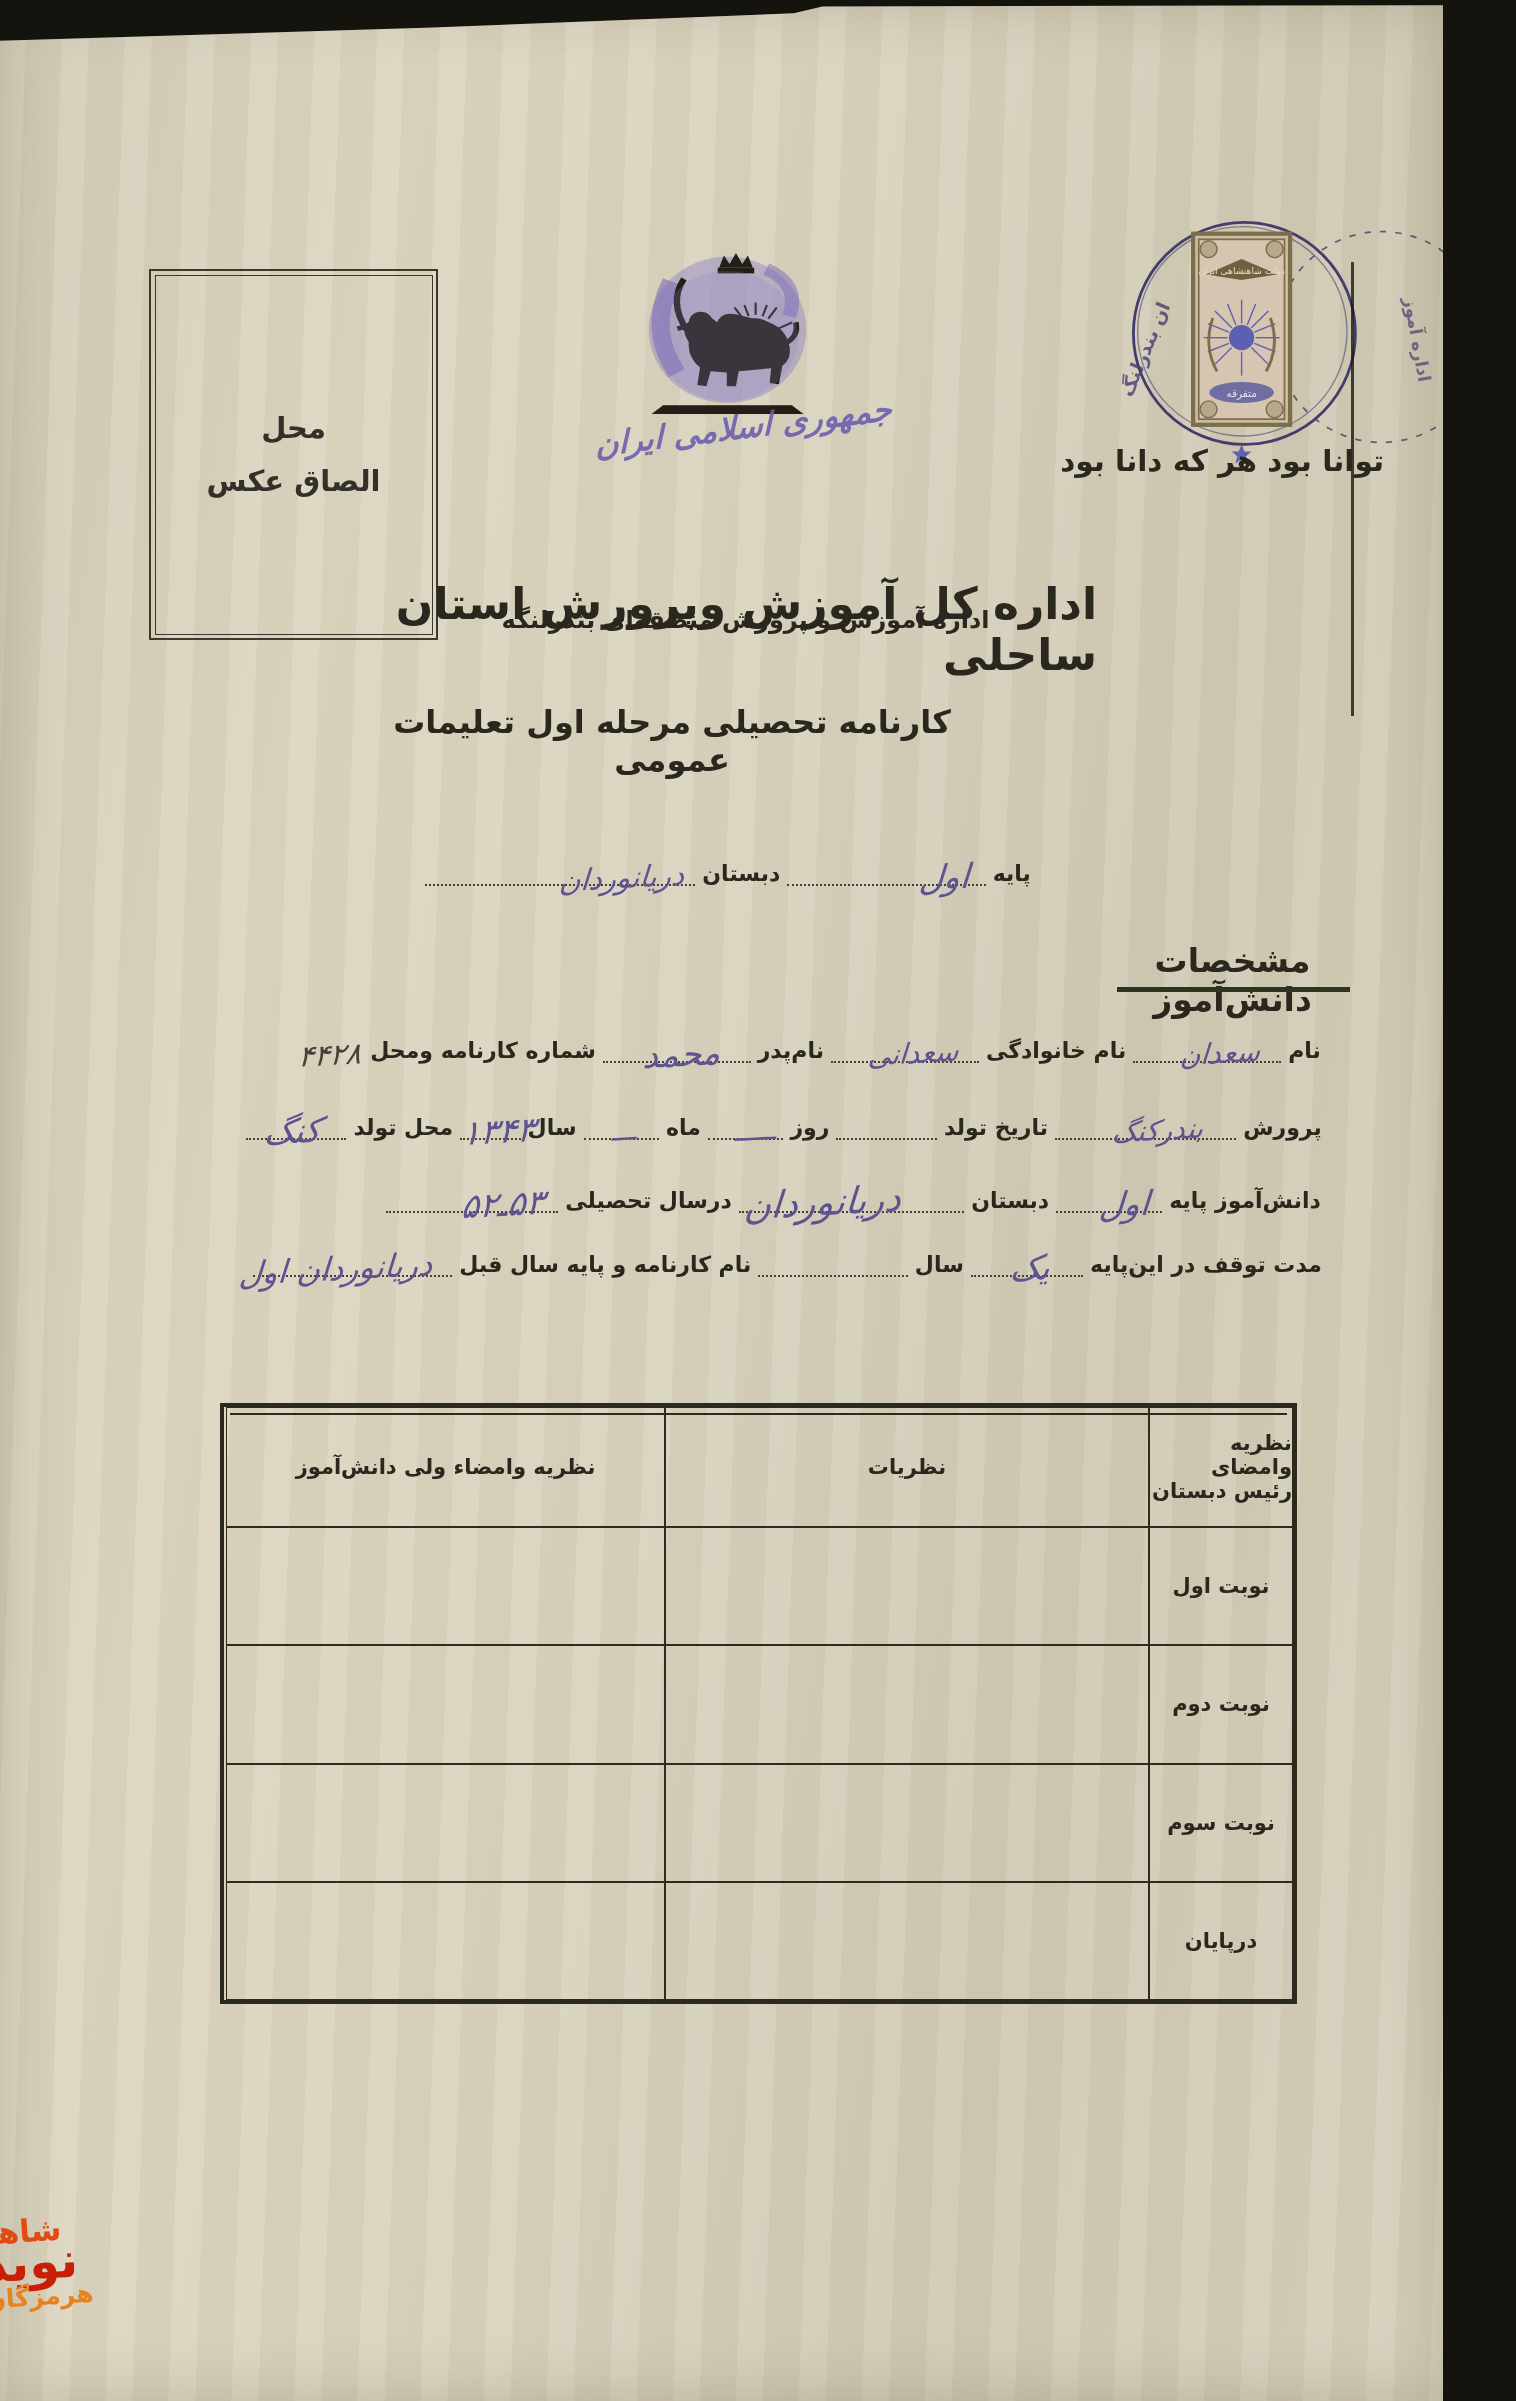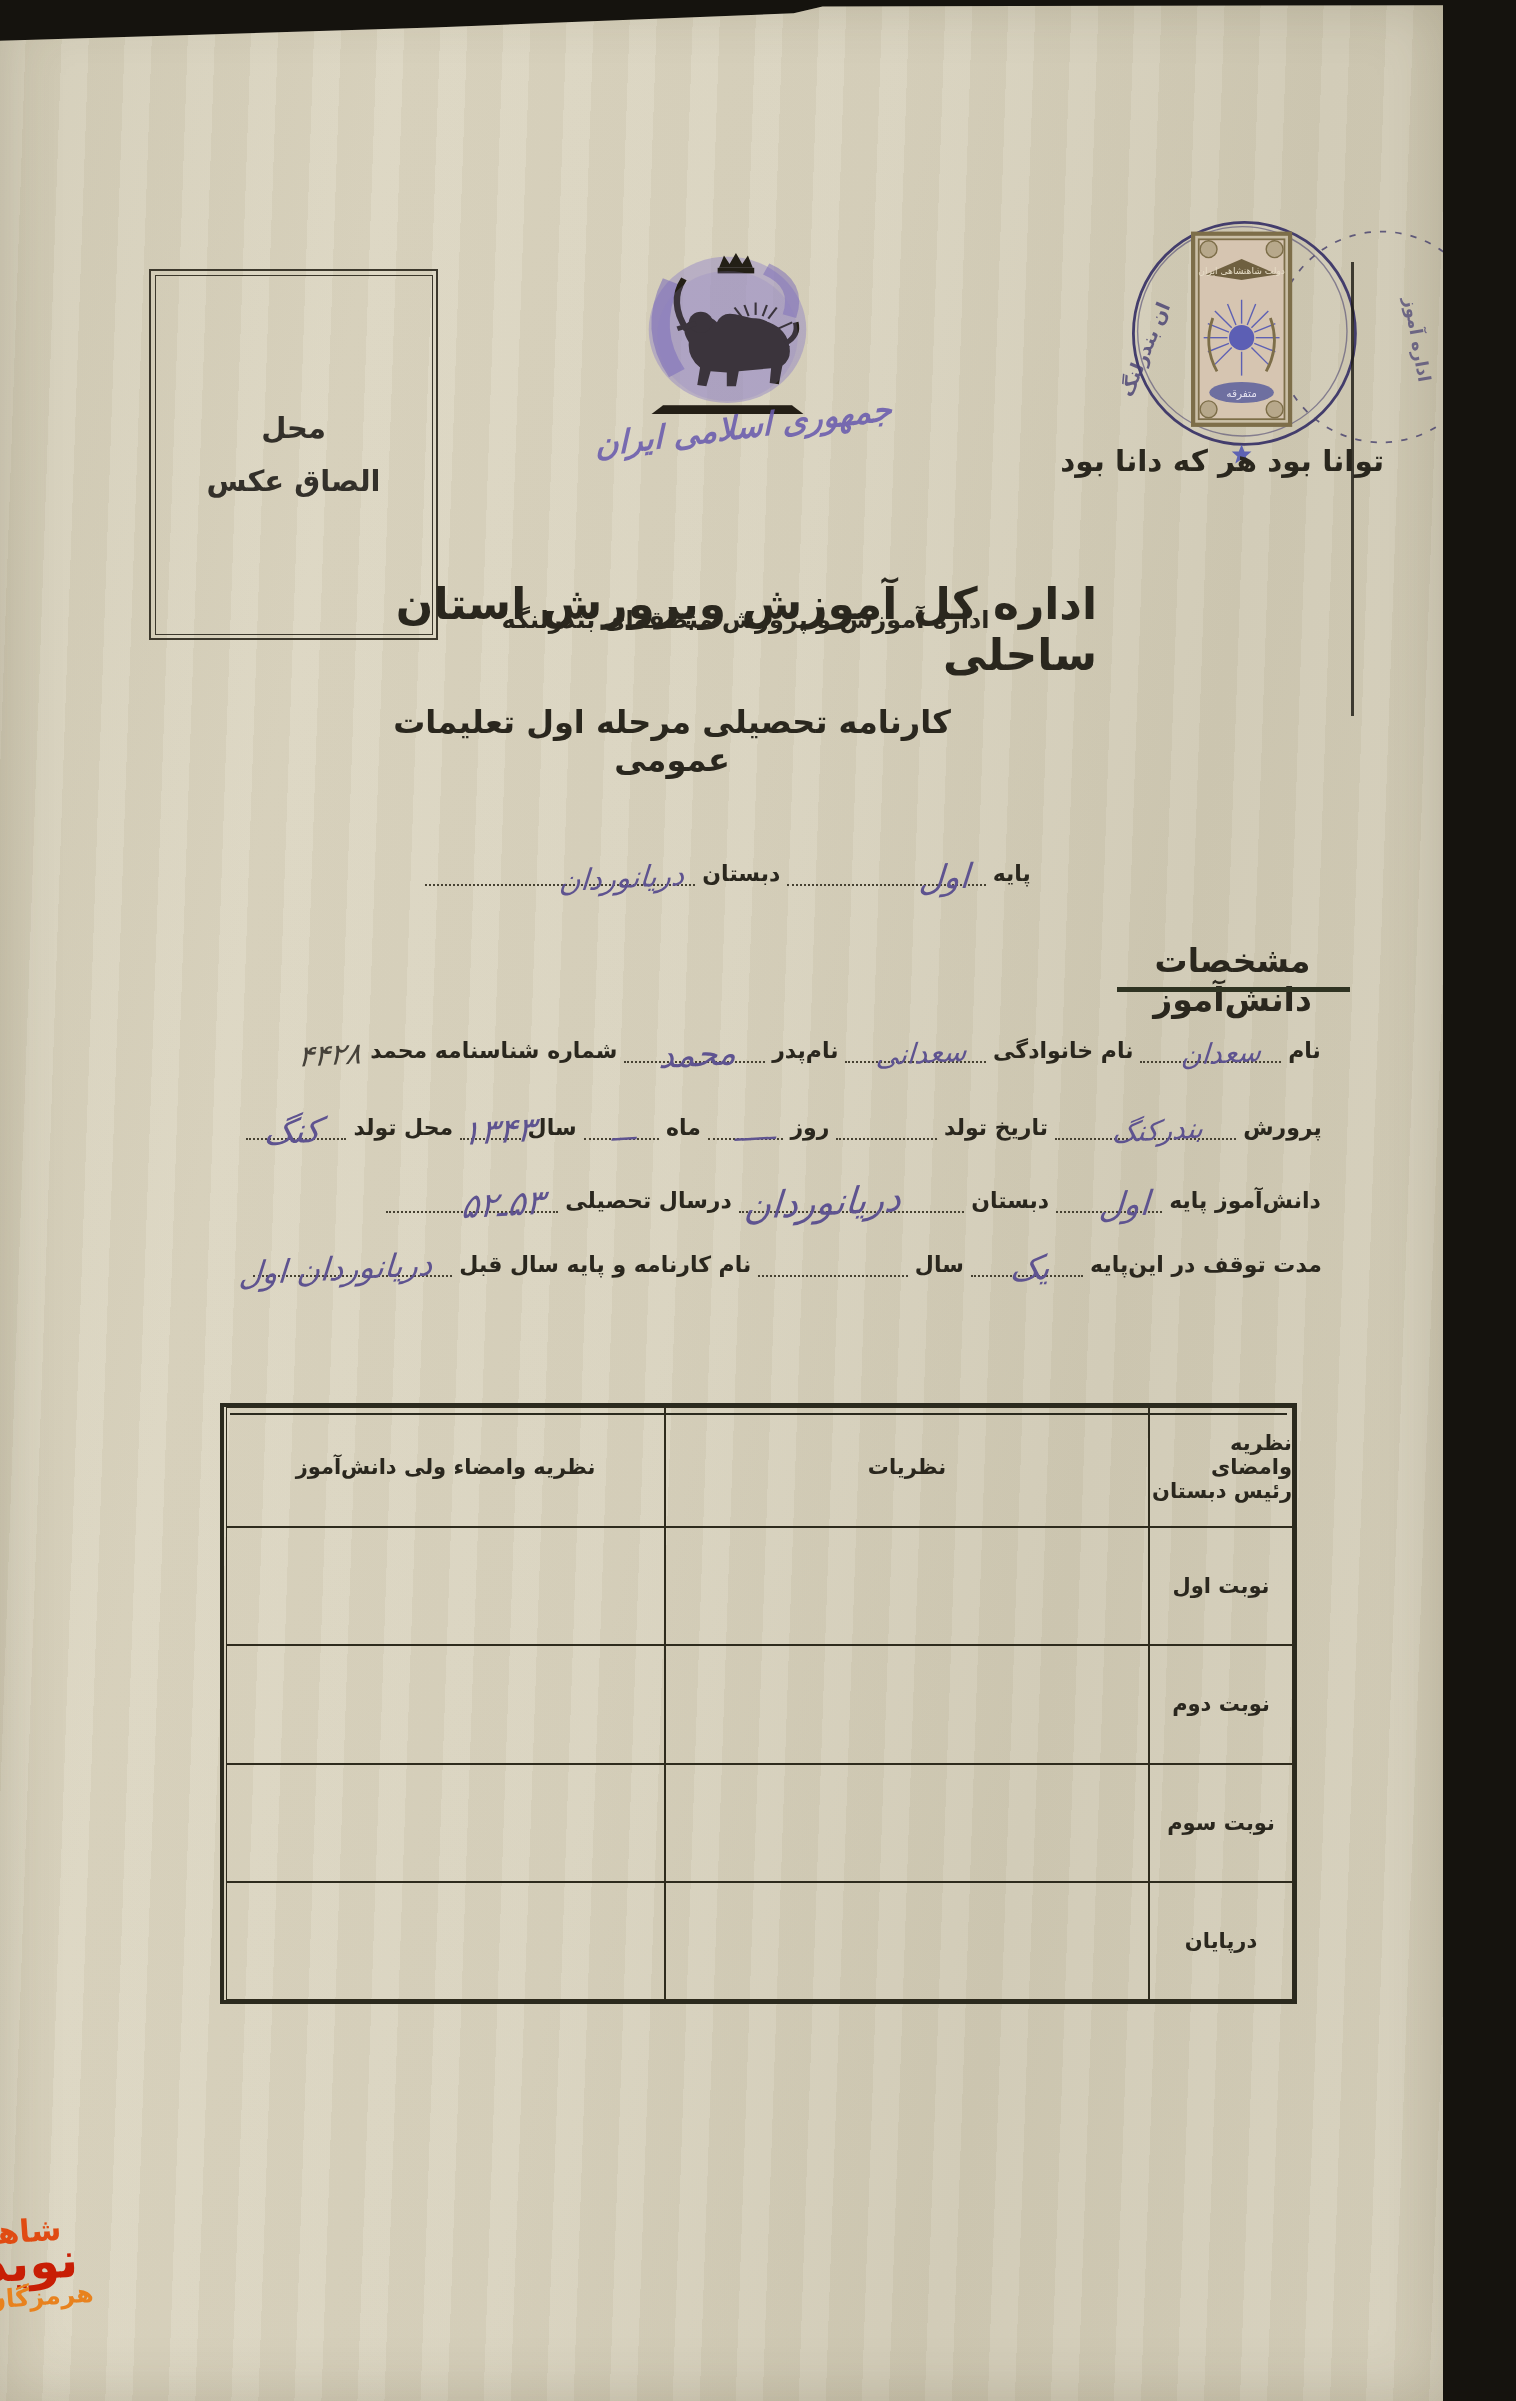--- a/index.html
+++ b/index.html
@@ -203,21 +203,21 @@
       <i class="hw">سعدان</i>
     </span>
     <span class="flabel">نام خانوادگی</span>
     <span class="dots" style="flex-grow:3">
       <i class="hw">سعدانی</i>
     </span>
     <span class="flabel">نام‌پدر</span>
     <span class="dots" style="flex-grow:3">
       <i class="hw hw-big" style="right:20%">محمد</i>
     </span>
-    <span class="flabel">شماره شناسنامه محمد</span>
+    <span class="flabel">شماره کارنامه ومحل</span>
     <span class="plain-end">
       <i class="hw hw-num" style="right:4.2px">۴۴۲۸</i>
     </span>
   </div>
 
   <div class="abs row2 fline">
     <span class="flabel">پرورش</span>
     <span class="dots" style="flex-grow:3.6">
       <i class="hw" style="right:18%">بندرکنگ</i>
     </span>

